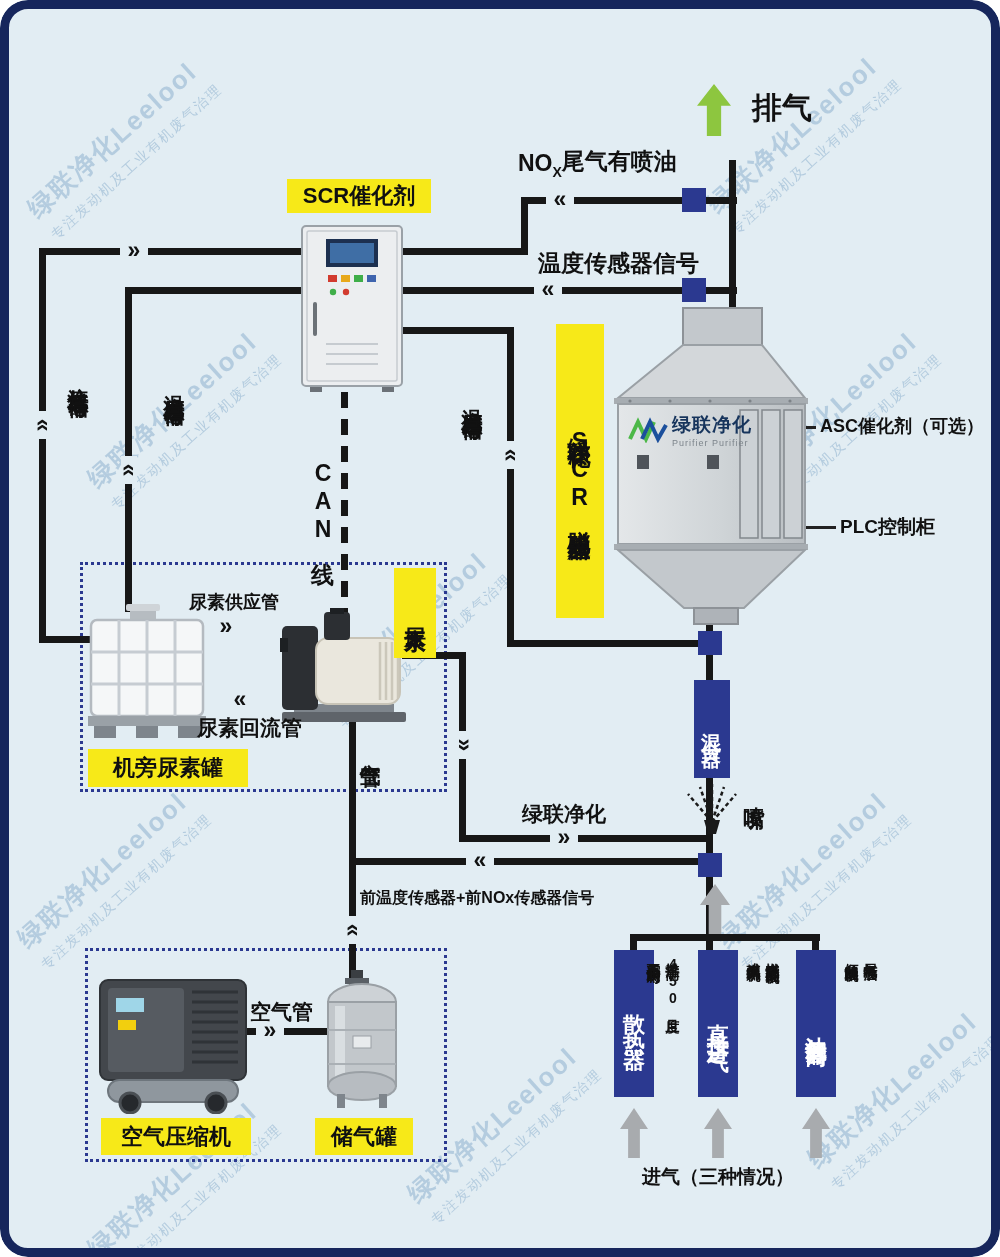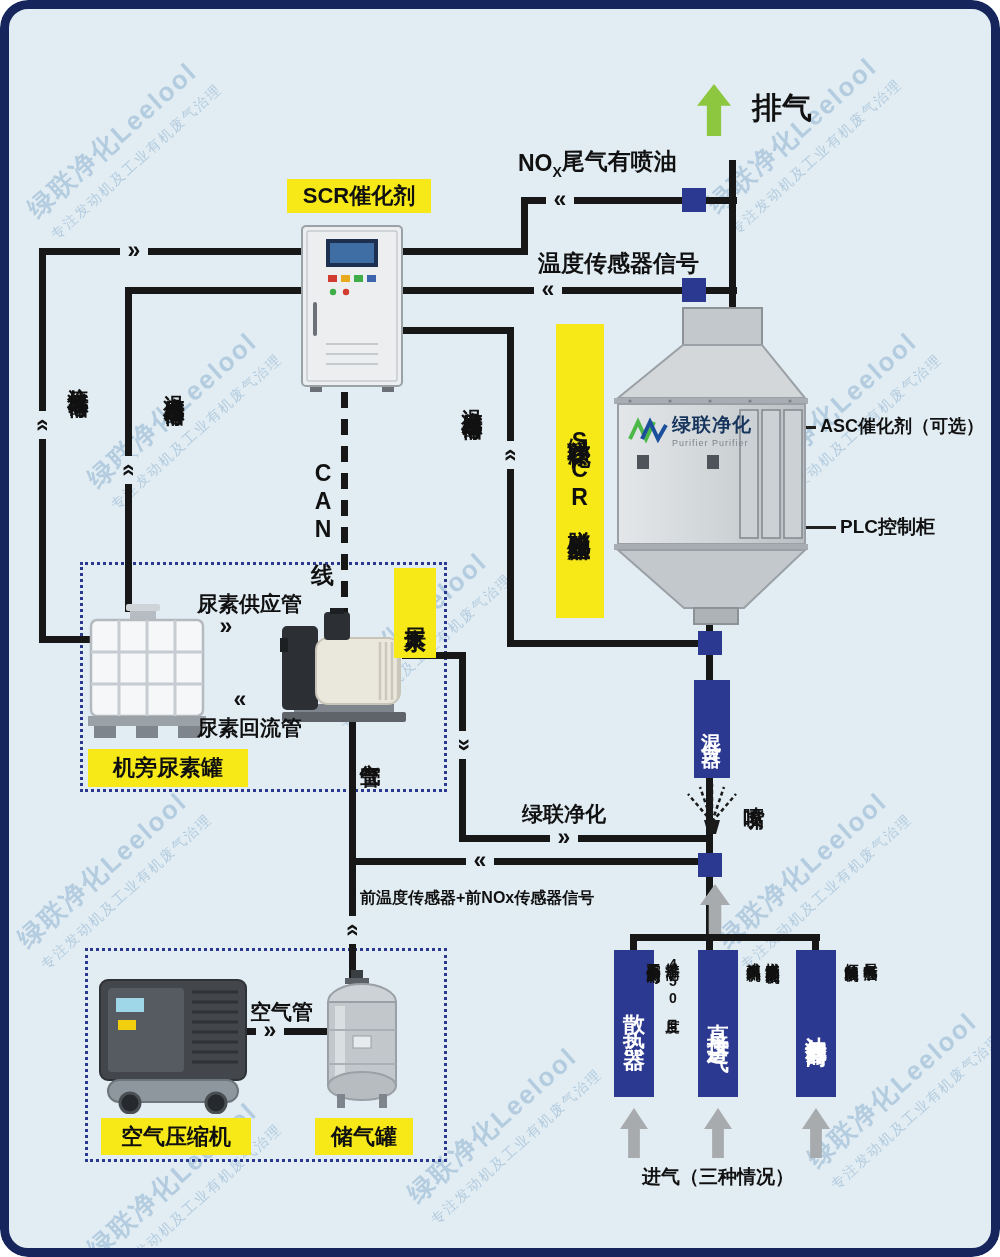--- a/index.html
+++ b/index.html
@@ -294,21 +294,21 @@
   <div class="vtext" style="left:356px;top:746px;font-size:21px">空气管</div>
   <div class="vtext" style="left:740px;top:790px;font-size:21px">喷嘴</div>
 
   <div class="htext" style="left:752px;top:88px;font-size:30px;font-weight:800">排气</div>
   <div class="htext nox-wrap" style="left:518px;top:146px;font-size:23px">
     <span>NO</span>
       <span class="nox-sub">X</span>
       <span>尾气有喷油</span>
   </div>
   <div class="htext" style="left:538px;top:248px;font-size:23px">温度传感器信号</div>
-  <div class="htext" style="left:197px;top:590px;font-size:21px">尿素供应管</div>
+  <div class="htext" style="left:189px;top:590px;font-size:18px">尿素供应管</div>
   <div class="htext" style="left:197px;top:714px;font-size:21px">尿素回流管</div>
   <div class="htext" style="left:522px;top:800px;font-size:21px">绿联净化</div>
   <div class="htext" style="left:360px;top:888px;font-size:16px">前温度传感器+前NOx传感器信号</div>
   <div class="htext" style="left:250px;top:998px;font-size:21px">空气管</div>
   <div class="htext" style="left:820px;top:414px;font-size:18px">ASC催化剂（可选）</div>
   <div class="htext" style="left:840px;top:514px;font-size:19px">PLC控制柜</div>
   <div class="htext" style="left:642px;top:1164px;font-size:19px">进气（三种情况）</div>
 
   <div class="frame-border"></div>
 </div>

